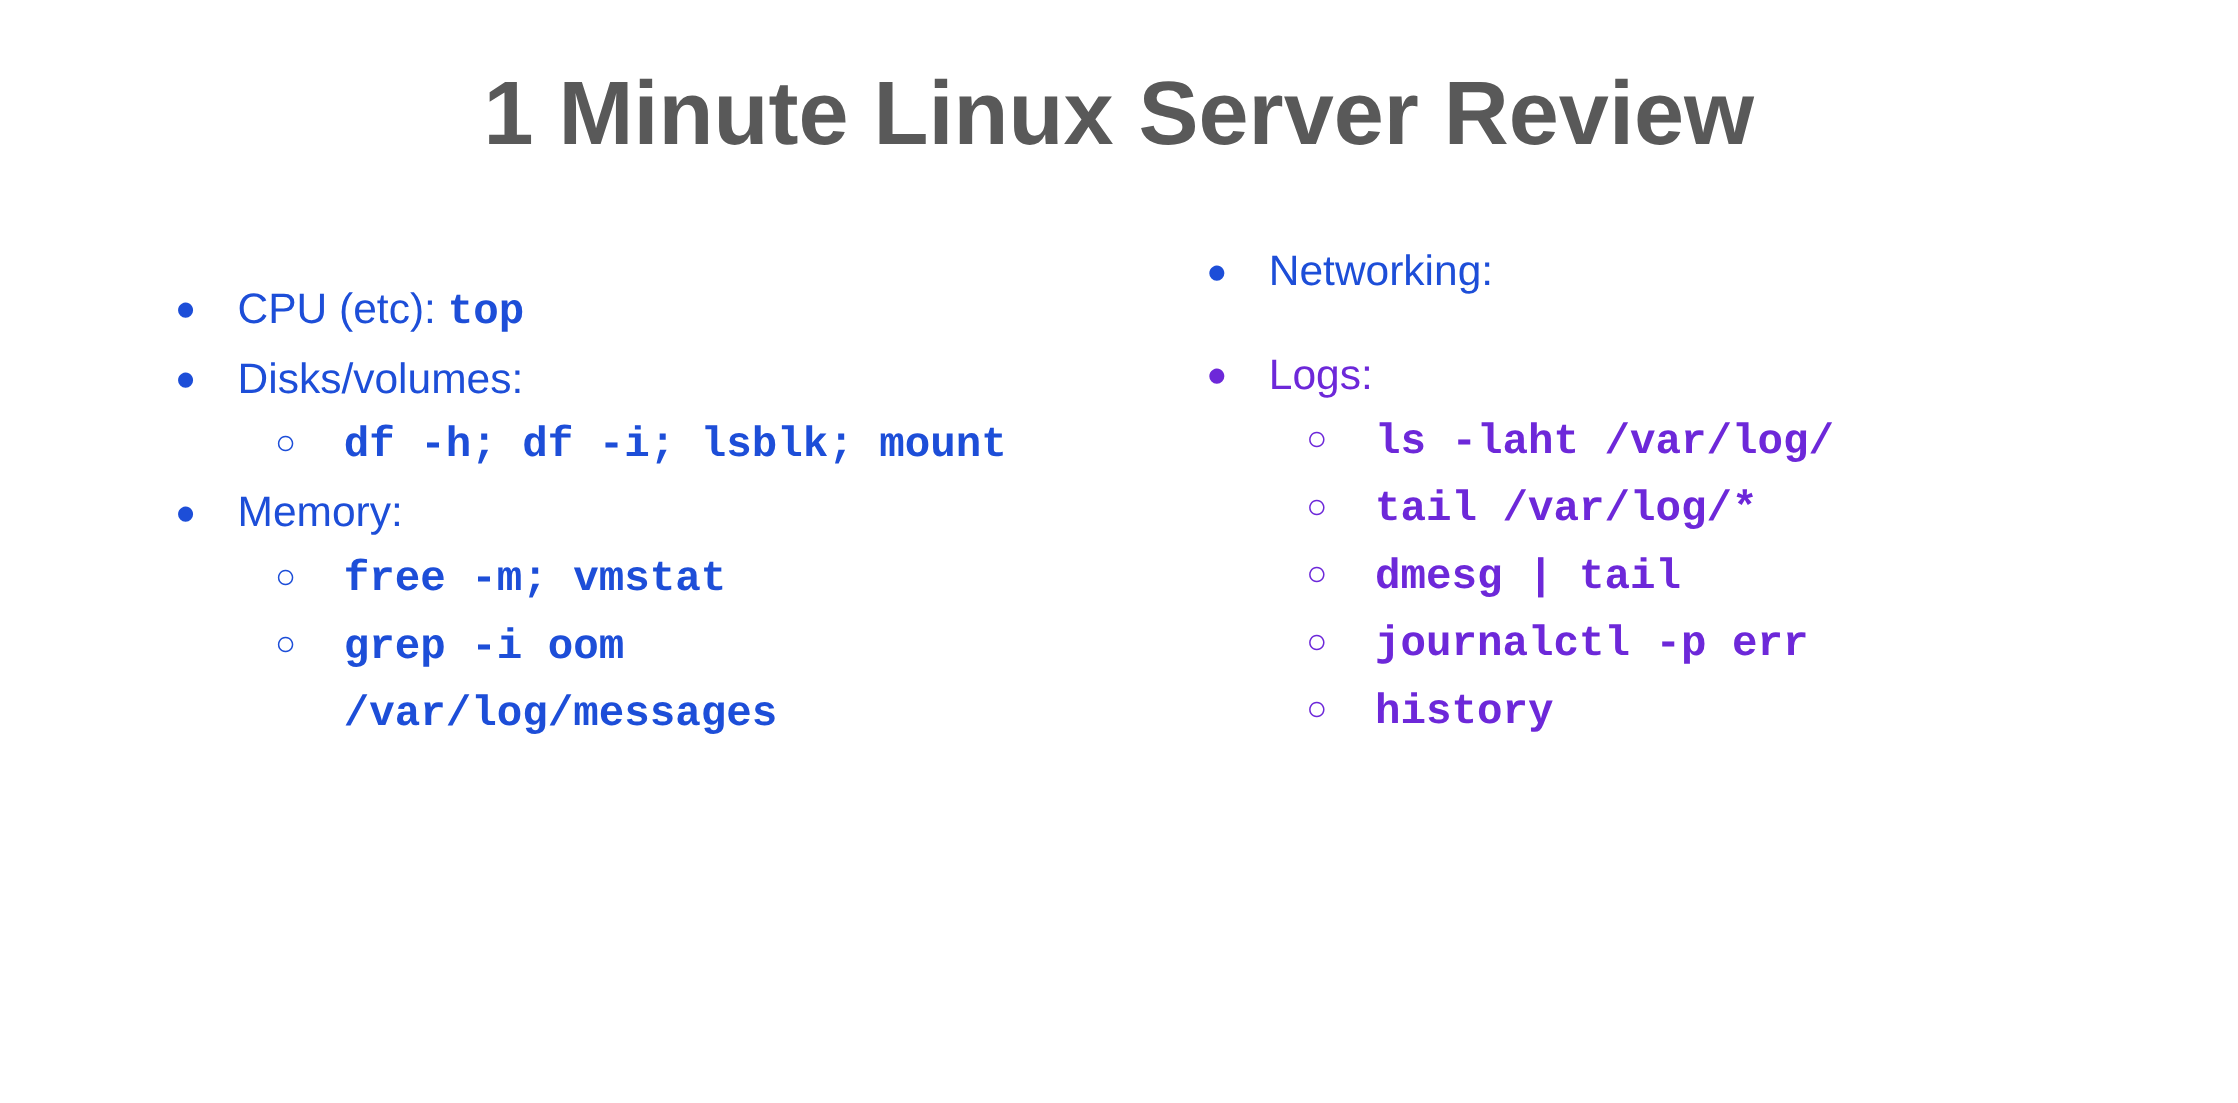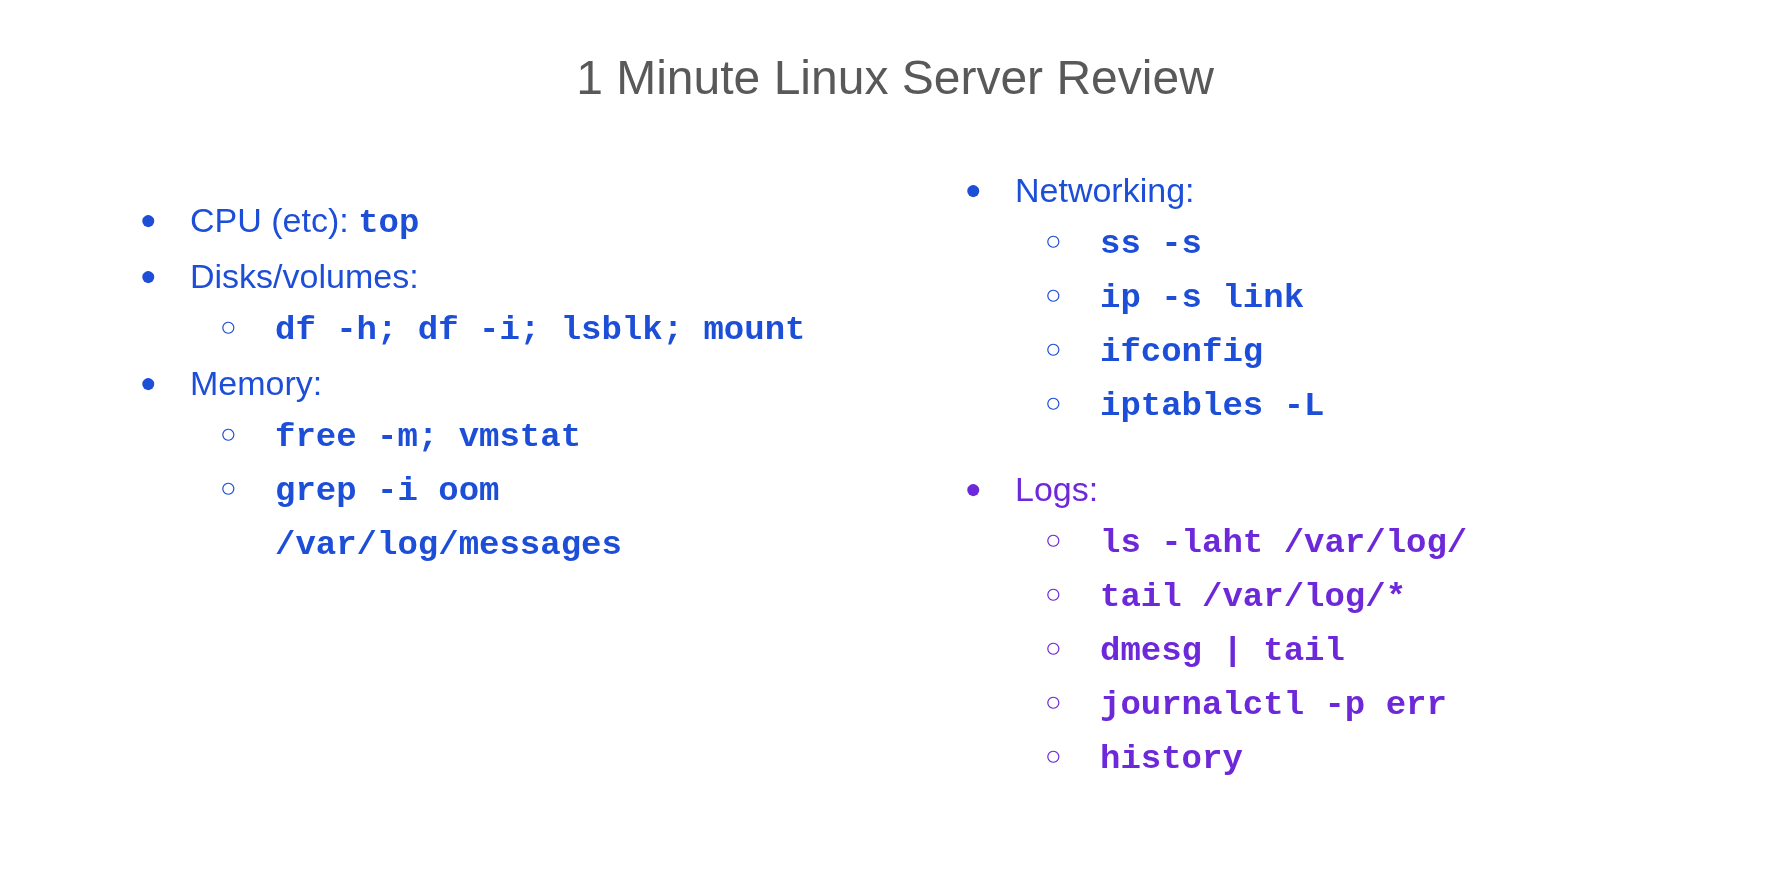--- a/index.html
+++ b/index.html
@@ -9,22 +9,22 @@
     }
     body {
       font-family: Arial, Helvetica, sans-serif;
       background: #ffffff;
       width: 1790px;
       height: 882px;
       padding: 40px 100px;
     }
     h1 {
       text-align: center;
-      font-size: 48px;
-      font-weight: 400;
+      font-size: 72px;
+      font-weight: 700;
       color: #595959;
       margin-bottom: 60px;
       margin-top: 10px;
     }
     .columns {
       display: flex;
       gap: 60px;
     }
     .col {
       flex: 1;
@@ -103,26 +103,20 @@
           <li class="red"><span class="code">grep -i oom /var/log/messages</span></li>
         </ul>
       </li>
     </ul>
   </div>
 
   <div class="col">
     <ul class="lvl1">
       <li class="red">
         <span>Networking:</span>
-        <ul class="lvl2">
-          <li class="red"><span class="code">ss -s</span></li>
-          <li class="red"><span class="code">ip -s link</span></li>
-          <li class="red"><span class="code">ifconfig</span></li>
-          <li class="red"><span class="code">iptables -L</span></li>
-        </ul>
       </li>
     </ul>
 
     <div class="spacer"></div>
 
     <ul class="lvl1">
       <li class="green">
         <span>Logs:</span>
         <ul class="lvl2">
           <li class="green"><span class="code">ls -laht /var/log/</span></li>

